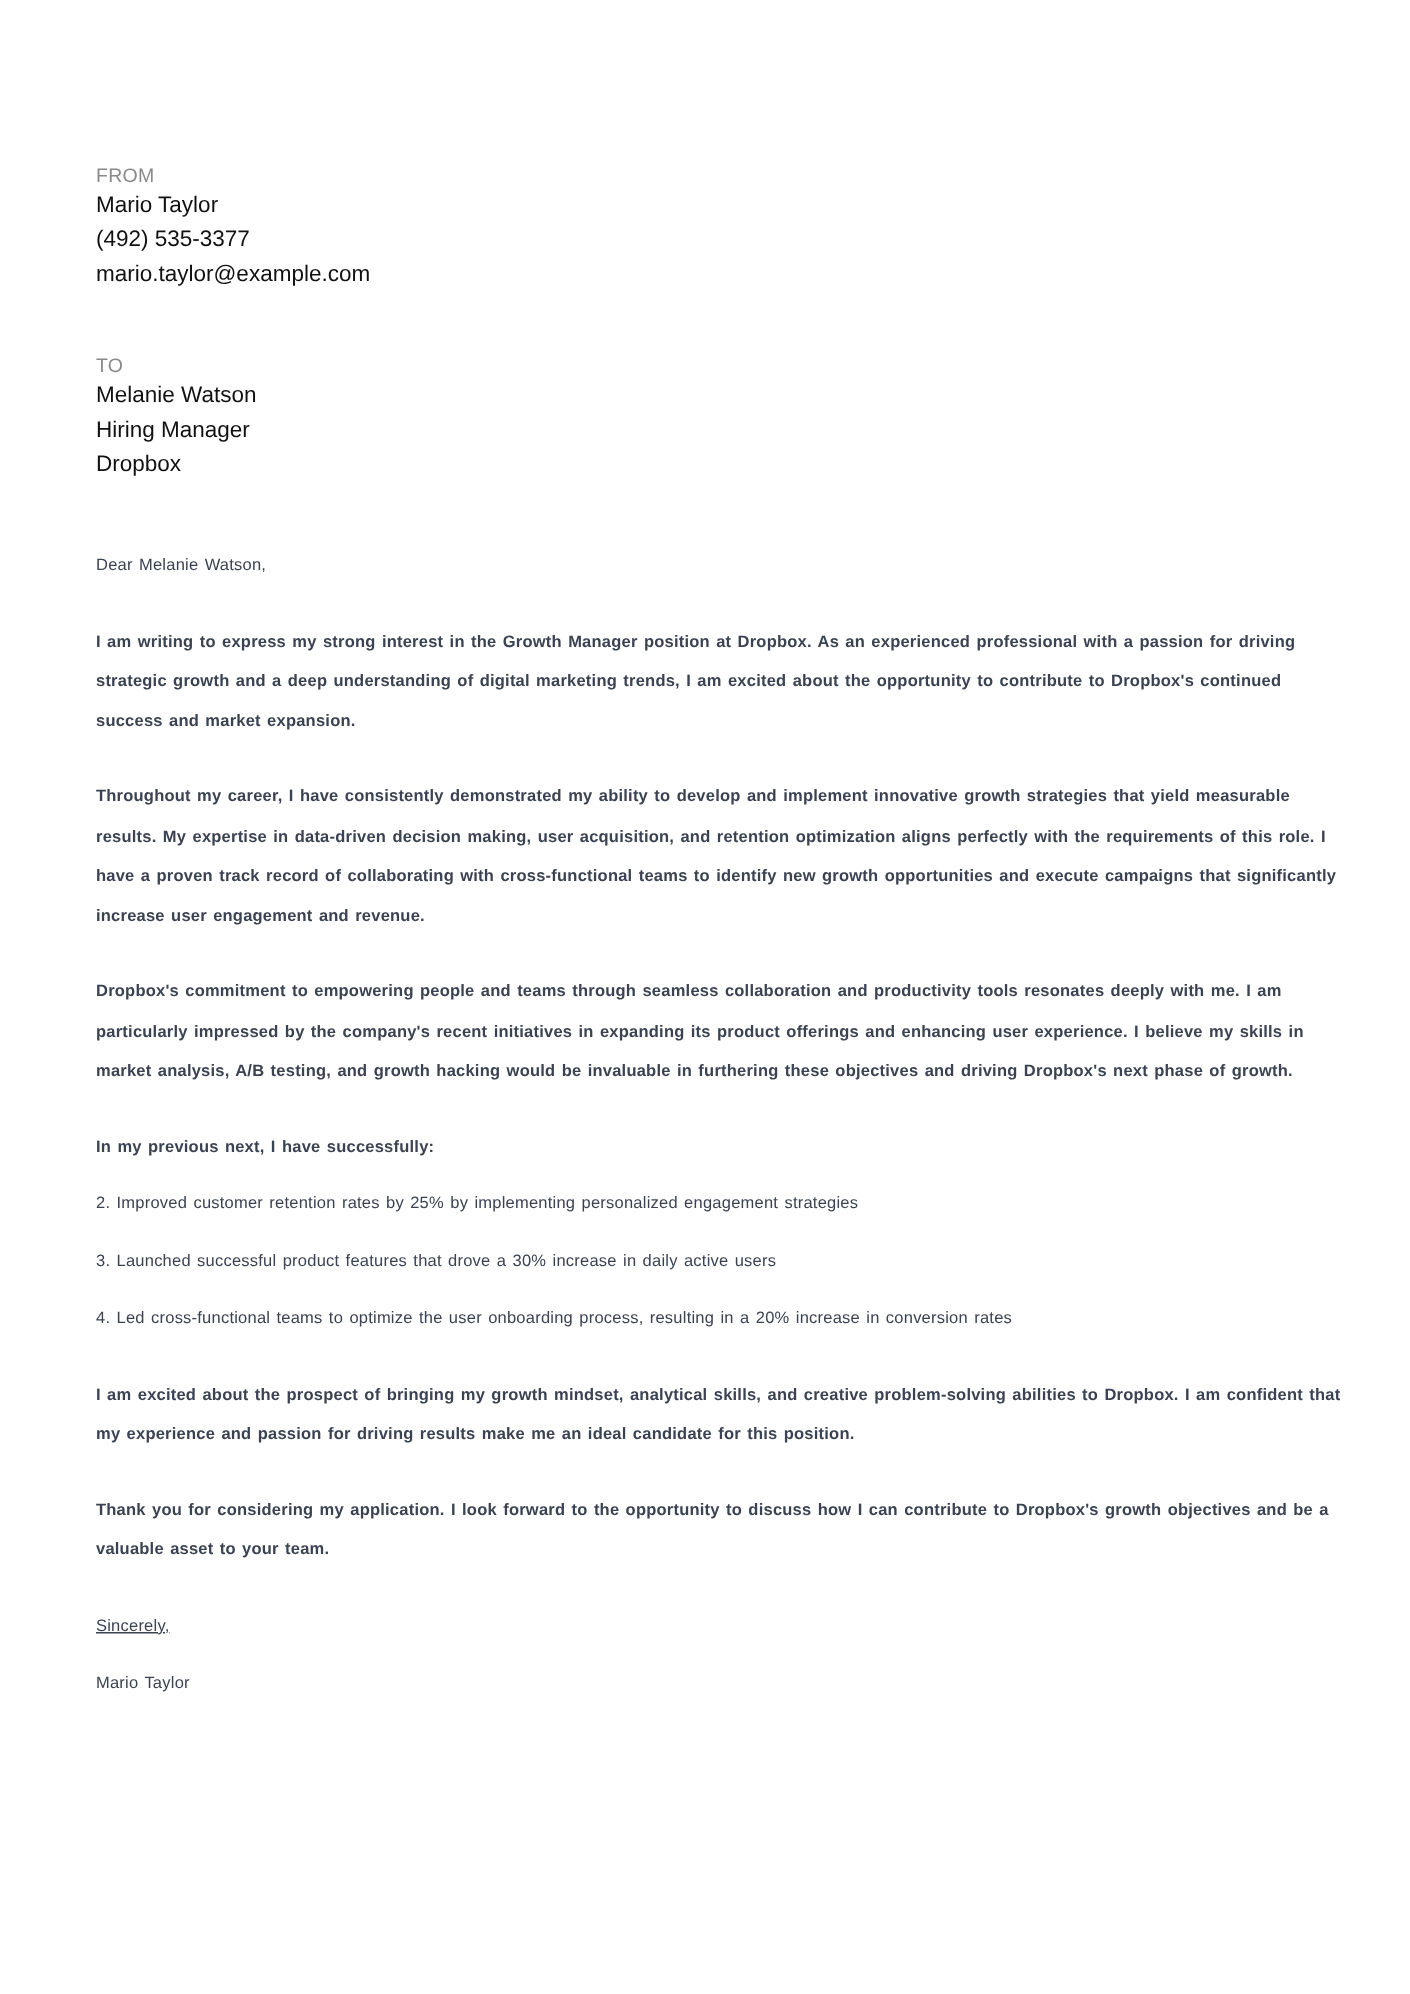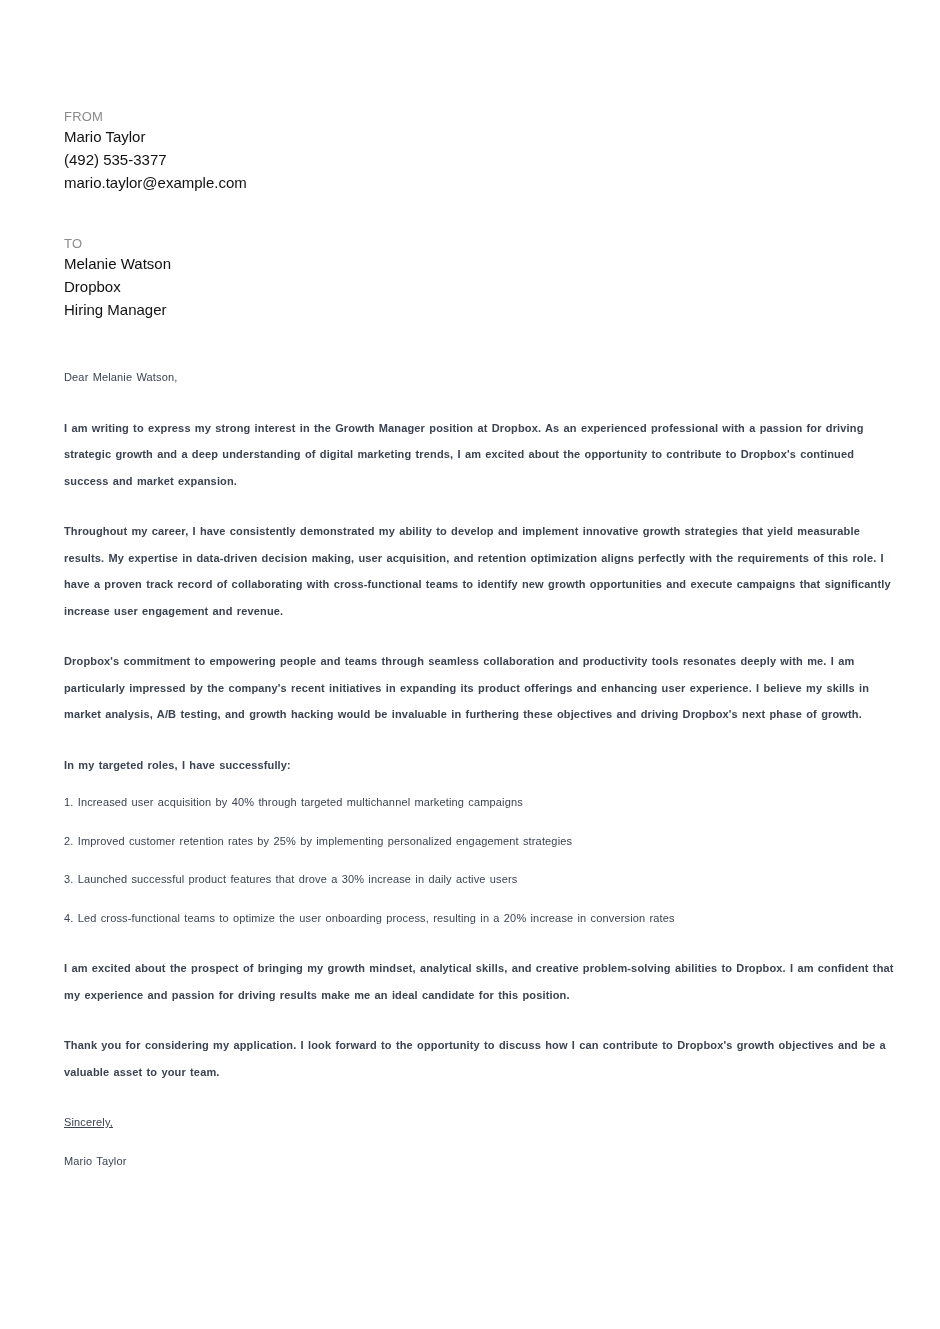--- a/index.html
+++ b/index.html
@@ -57,34 +57,33 @@
   <div class="from-block">
     <div class="block-label">FROM</div>
     <div class="contact-line">Mario Taylor</div>
     <div class="contact-line">(492) 535-3377</div>
     <div class="contact-line">mario.taylor@example.com</div>
   </div>
 
   <div class="to-block">
     <div class="block-label">TO</div>
     <div class="contact-line">Melanie Watson</div>
+    <div class="contact-line">Hiring Manager</div>
     <div class="contact-line">Dropbox</div>
-    <div class="contact-line">Hiring Manager</div>
   </div>
 
   <div class="letter">
     <p class="salutation">Dear Melanie Watson,</p>
 
     <p class="para">I am writing to express my strong interest in the Growth Manager position at Dropbox. As an experienced professional with a passion for driving strategic growth and a deep understanding of digital marketing trends, I am excited about the opportunity to contribute to Dropbox's continued success and market expansion.</p>
     <p class="para">Throughout my career, I have consistently demonstrated my ability to develop and implement innovative growth strategies that yield measurable results. My expertise in data-driven decision making, user acquisition, and retention optimization aligns perfectly with the requirements of this role. I have a proven track record of collaborating with cross-functional teams to identify new growth opportunities and execute campaigns that significantly increase user engagement and revenue.</p>
     <p class="para">Dropbox's commitment to empowering people and teams through seamless collaboration and productivity tools resonates deeply with me. I am particularly impressed by the company's recent initiatives in expanding its product offerings and enhancing user experience. I believe my skills in market analysis, A/B testing, and growth hacking would be invaluable in furthering these objectives and driving Dropbox's next phase of growth.</p>
-    <p class="para">In my targeted roles, I have successfully:</p>
+    <p class="para">In my previous next, I have successfully:</p>
 
     <div class="list">
-      <p class="list-item">1. Increased user acquisition by 40% through targeted multichannel marketing campaigns</p>
       <p class="list-item">2. Improved customer retention rates by 25% by implementing personalized engagement strategies</p>
       <p class="list-item">3. Launched successful product features that drove a 30% increase in daily active users</p>
       <p class="list-item">4. Led cross-functional teams to optimize the user onboarding process, resulting in a 20% increase in conversion rates</p>
     </div>
 
     <p class="para">I am excited about the prospect of bringing my growth mindset, analytical skills, and creative problem-solving abilities to Dropbox. I am confident that my experience and passion for driving results make me an ideal candidate for this position.</p>
     <p class="para">Thank you for considering my application. I look forward to the opportunity to discuss how I can contribute to Dropbox's growth objectives and be a valuable asset to your team.</p>
 
     <p class="closing">Sincerely,</p>
     <p class="signature">Mario Taylor</p>

